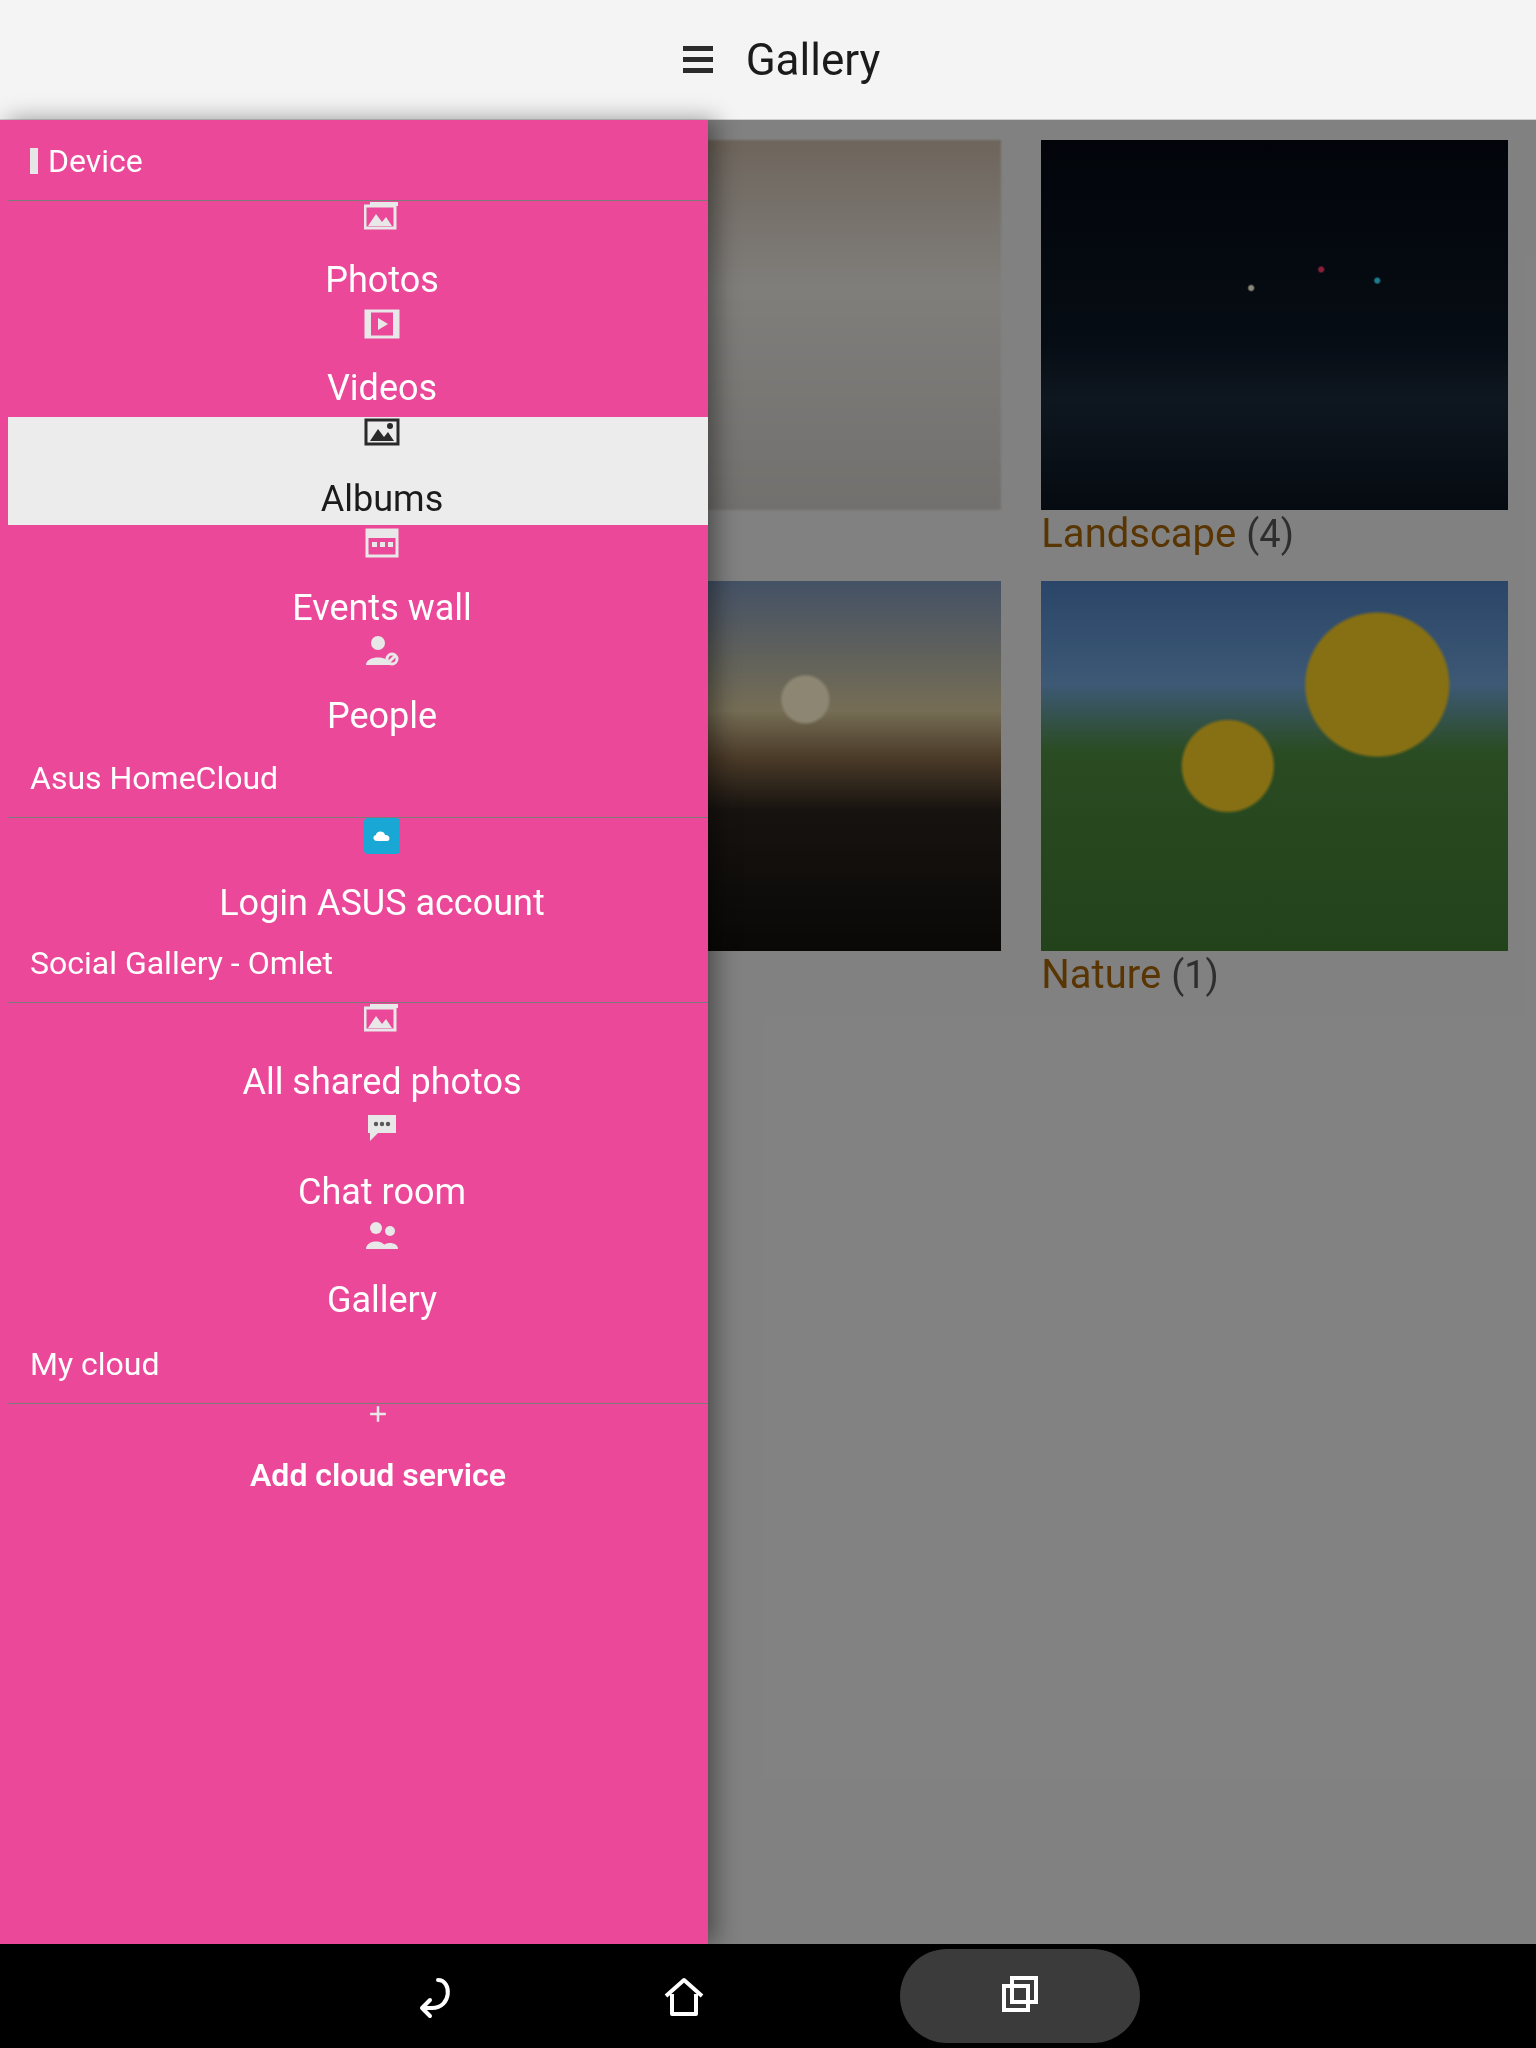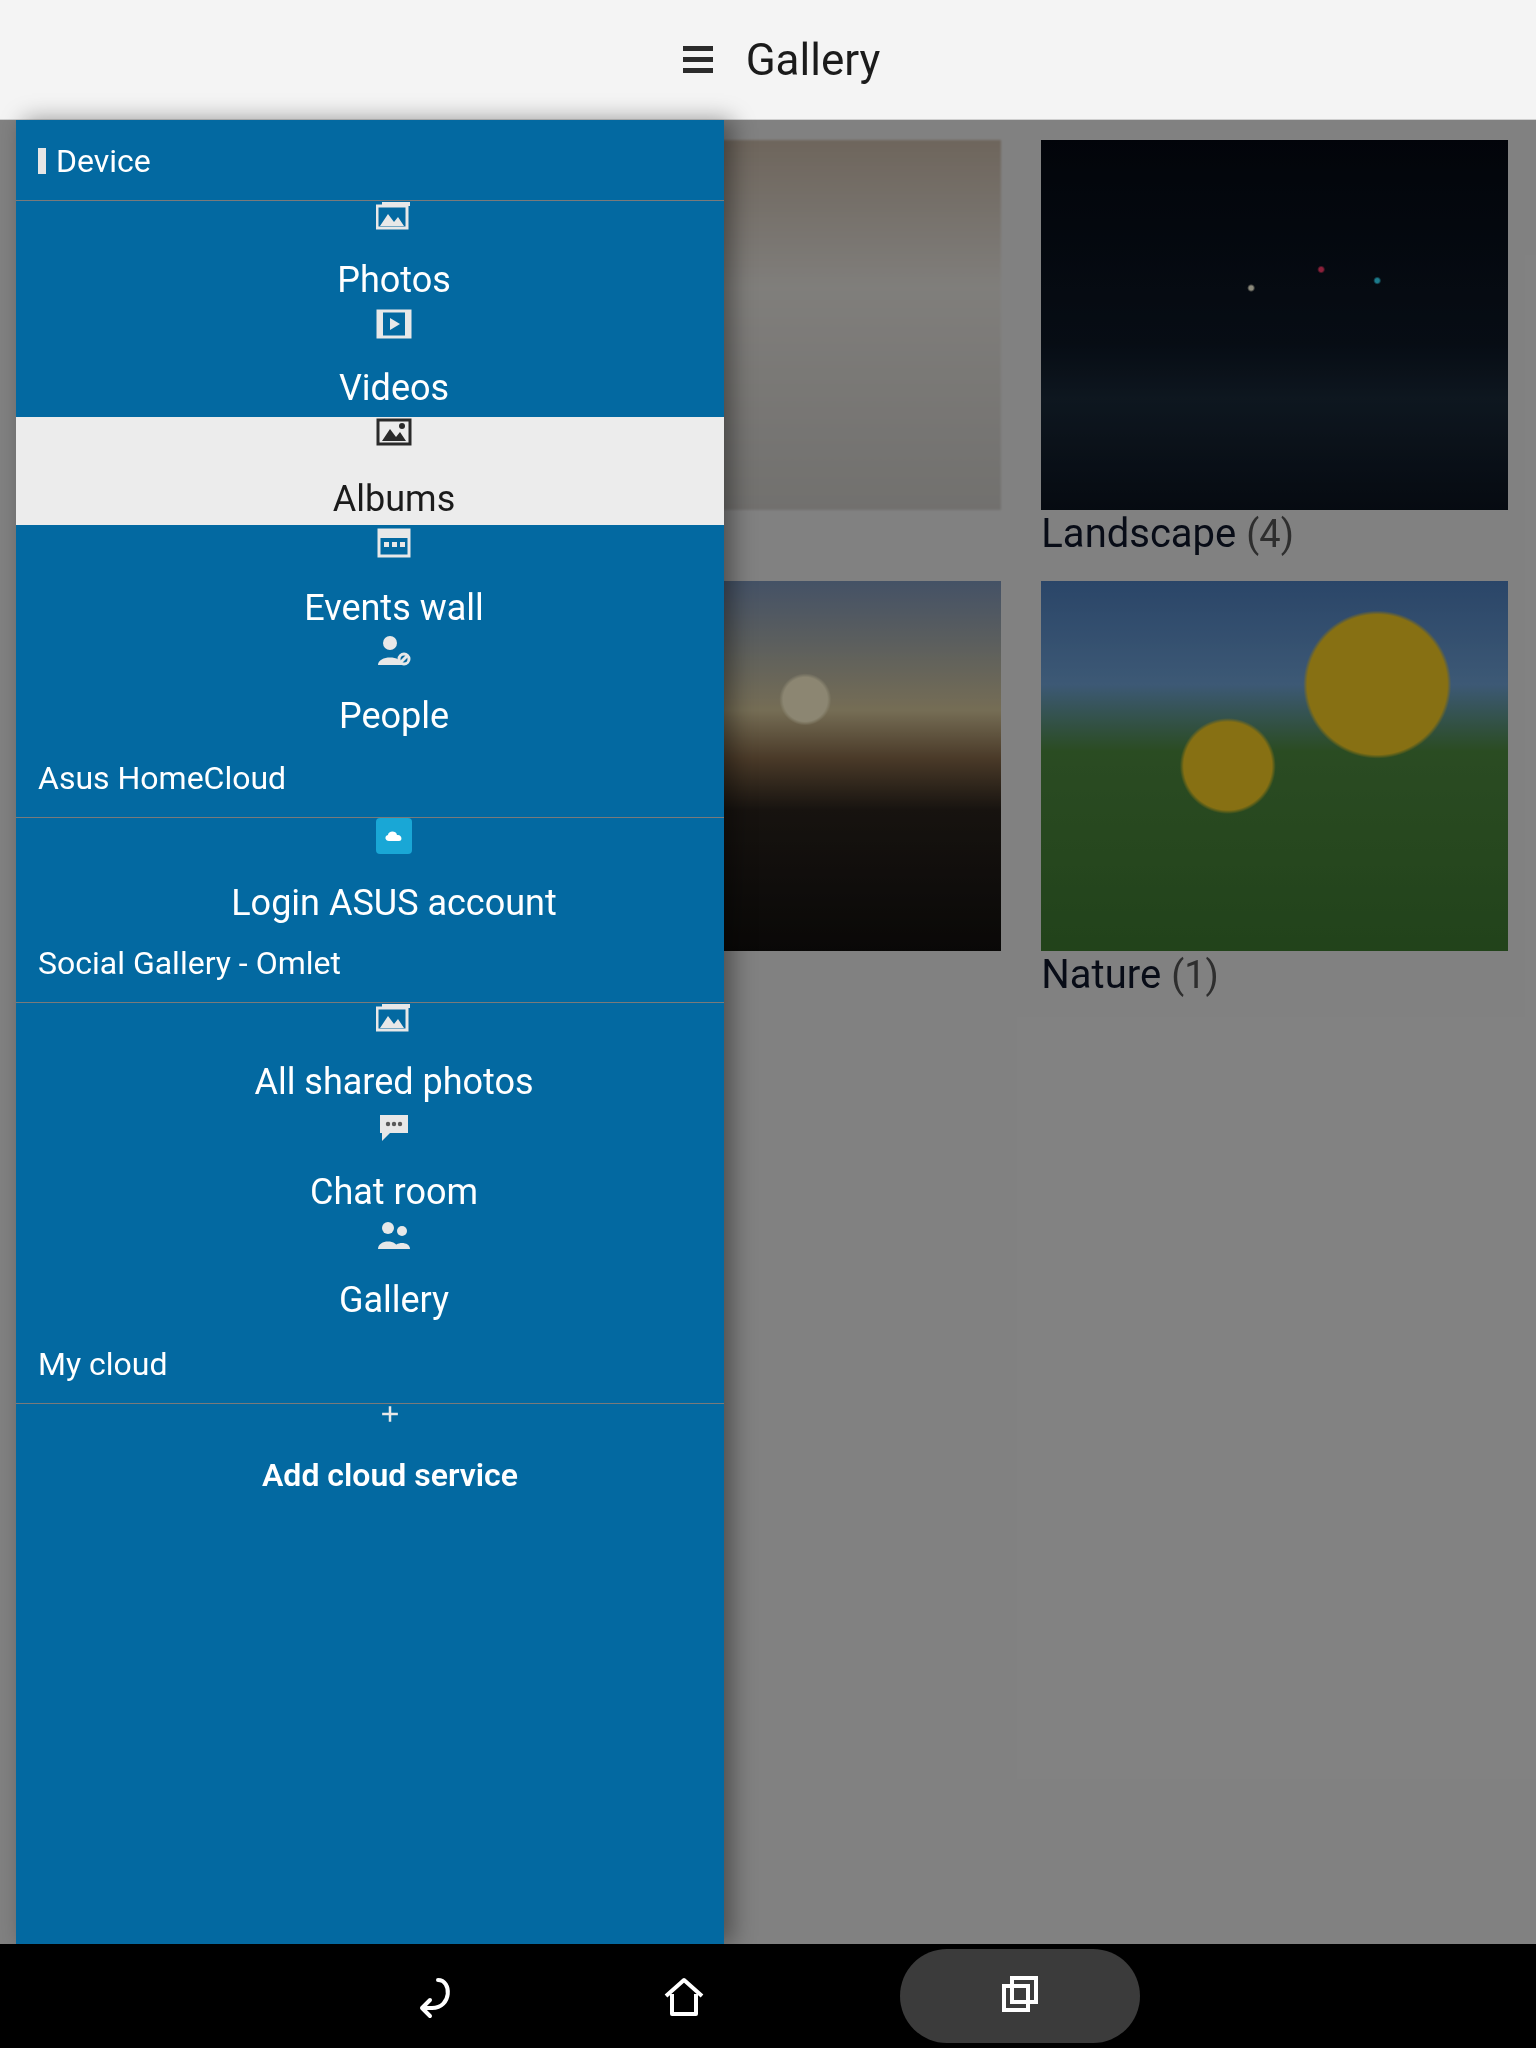--- a/index.html
+++ b/index.html
@@ -43,21 +43,21 @@
     row-gap: 24px;
   }
   .album { width: 100%; }
   .thumb {
     width: 100%;
     height: 370px;
     background: #888;
     background-size: cover;
     background-position: center;
   }
-  .album-title { font-size: 40px; color: #0f172a; margin-top: 14px; display: inline; }
+  .album-title { font-size: 40px; color: #a16207; margin-top: 14px; display: inline; }
   .album-count { font-size: 38px; color: #555; margin-left: 6px; display: inline; }
 
   
   .thumb-fur     { background: linear-gradient(180deg,#c9b9a8 0%,#e9e6e1 40%,#cfcdc9 100%); filter: blur(1px); }
   .thumb-city    { background:
                     radial-gradient(circle at 60% 35%, #ff3b6b 0 2px, transparent 4px),
                     radial-gradient(circle at 72% 38%, #34e1ff 0 2px, transparent 4px),
                     radial-gradient(circle at 45% 40%, #fffbe0 0 2px, transparent 4px),
                     linear-gradient(180deg,#050913 0%,#0d1826 55%,#1a2a3a 70%,#0c1420 100%); }
   .thumb-sunset  { background:
@@ -71,27 +71,28 @@
   
   .scrim {
     position: absolute;
     top: 120px; left: 0; right: 0; bottom: 104px;
     background: rgba(0,0,0,0.45);
   }
 
   
   .drawer {
     position: absolute;
-    top: 120px; left: 16px;
+    top: 120px; left: 0;
     width: 708px;
     bottom: 104px;
-    background: #0369a1;
+    background: #ec4899;
     color: #fff;
     box-shadow: 8px 0 22px rgba(0,0,0,0.4);
     overflow: hidden;
+    padding-left: 8px;
   }
   .drawer-section-header {
     padding: 18px 22px 20px 22px;
     font-size: 32px;
     border-bottom: 1px solid #7a7a7a;
     display: flex;
     align-items: center;
     gap: 10px;
   }
   .drawer-section-header.first { padding-top: 22px; }

